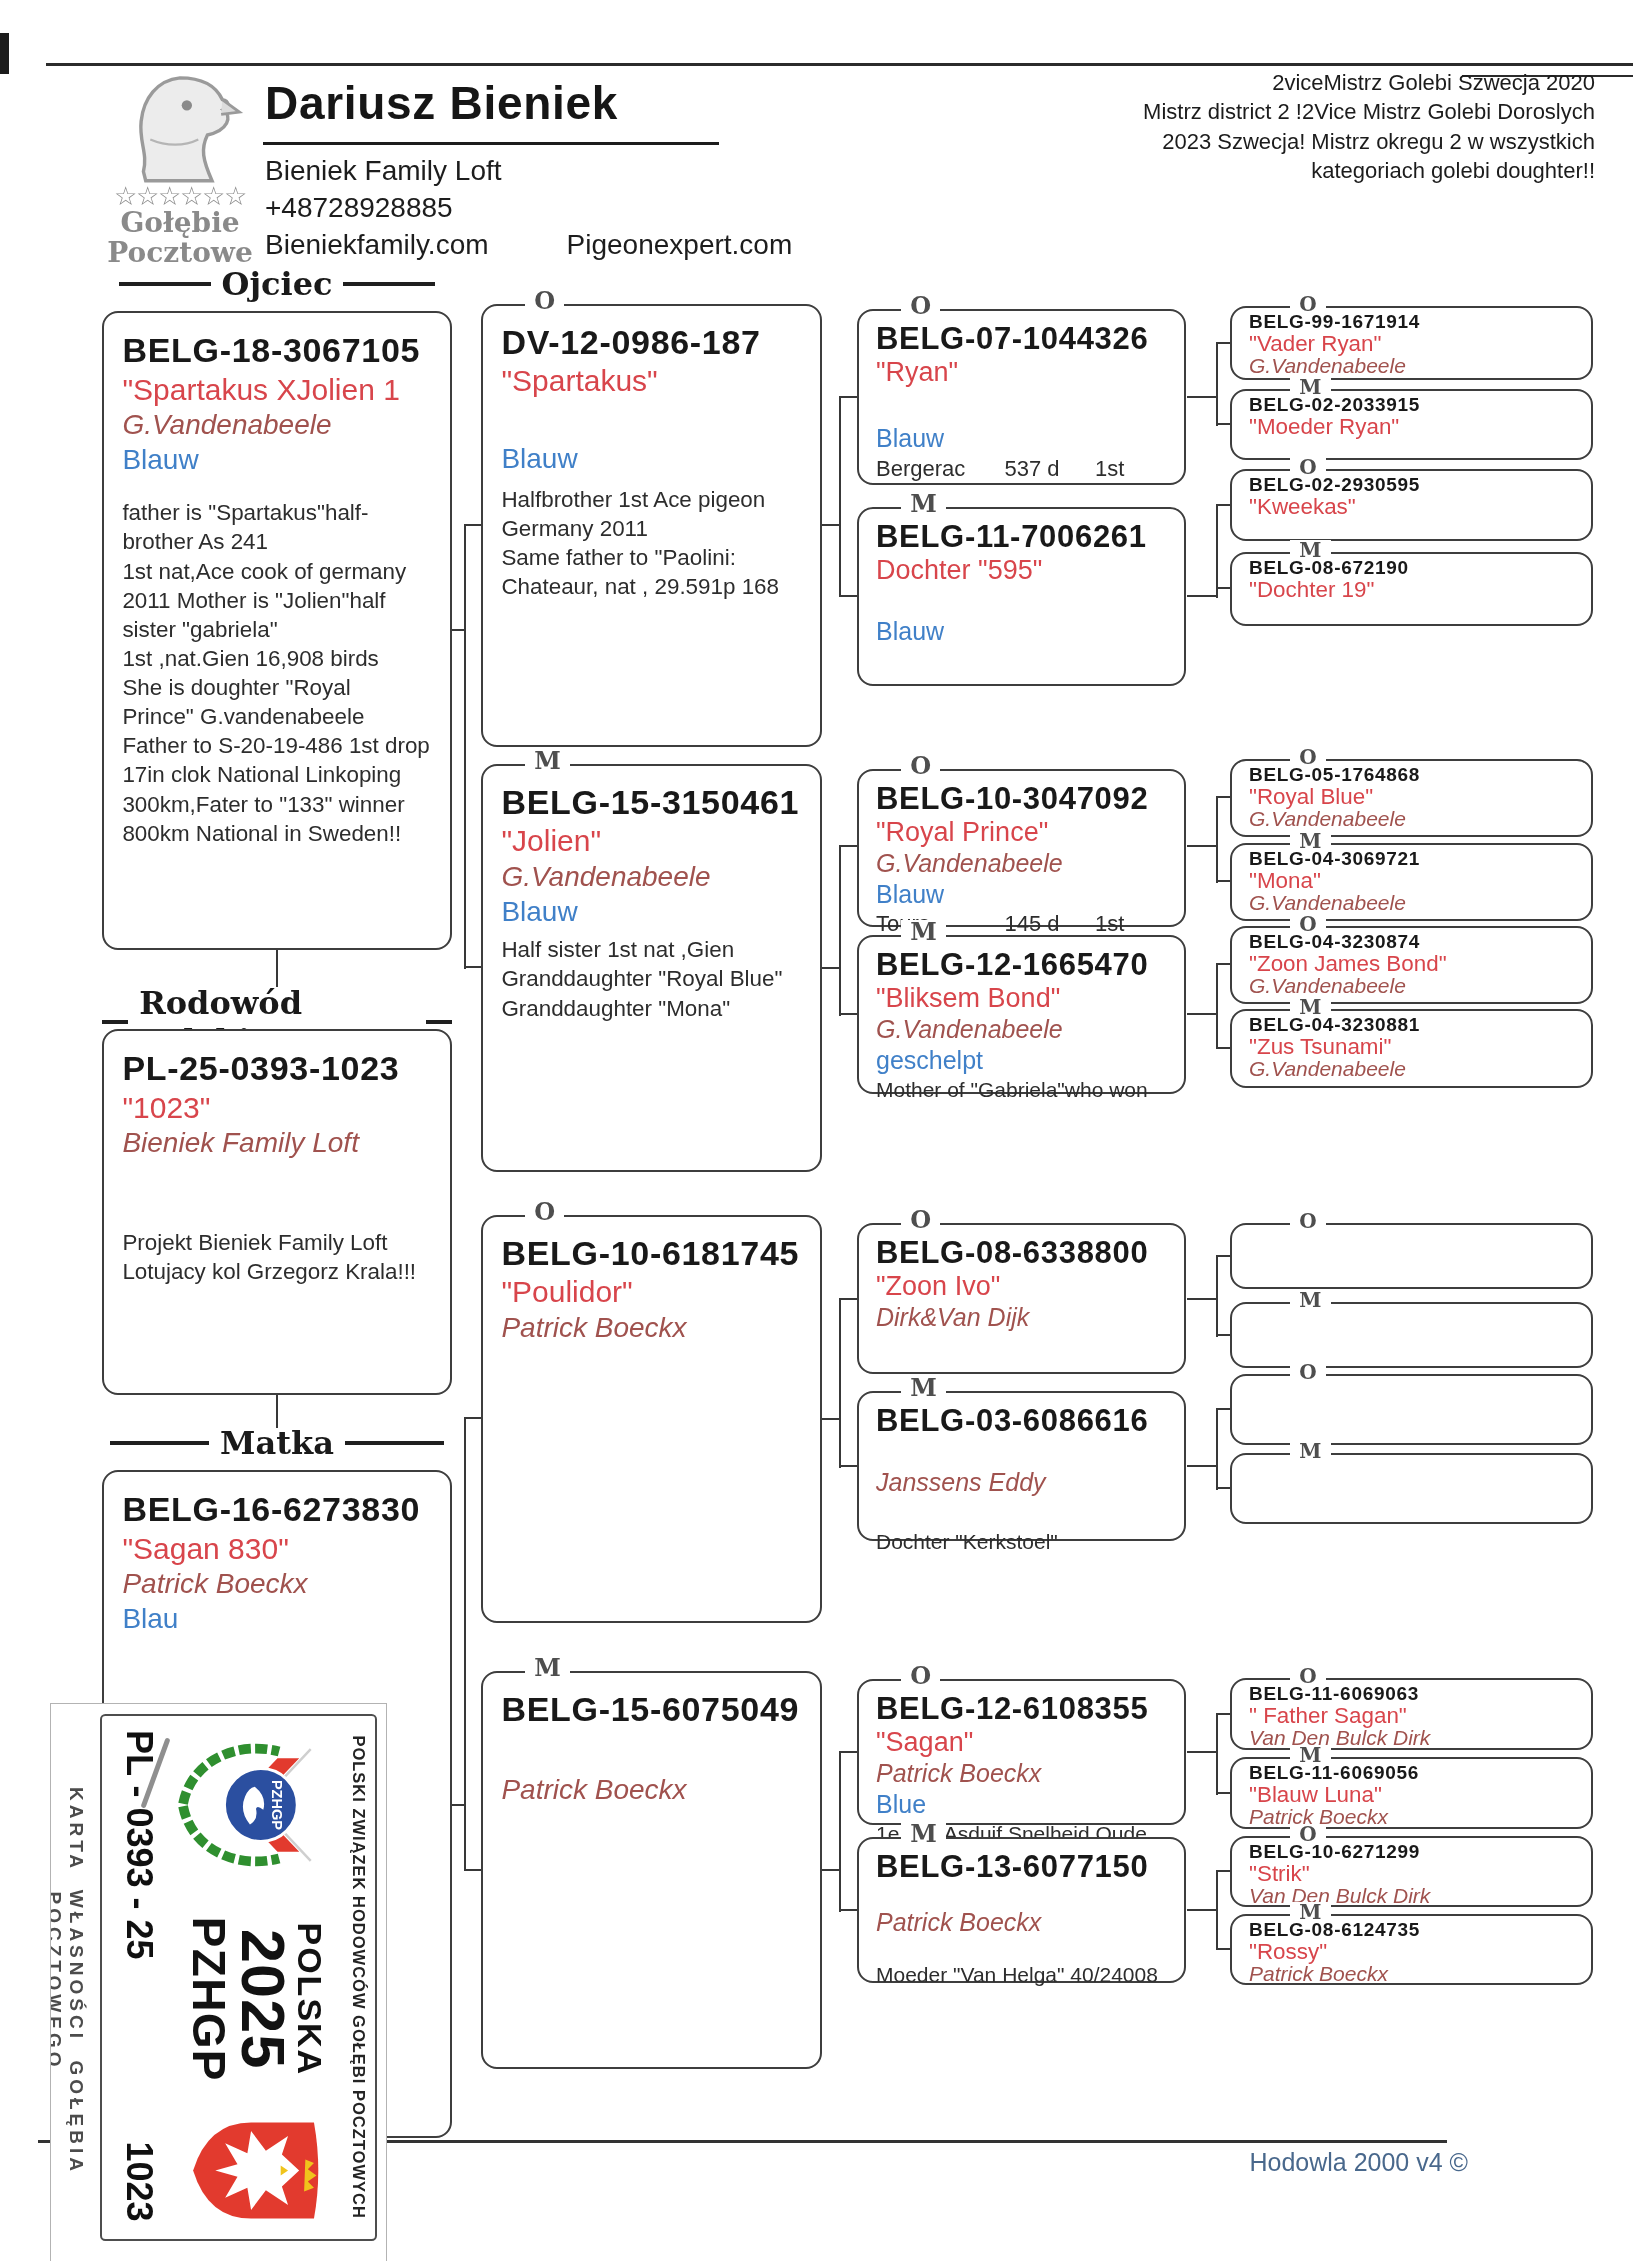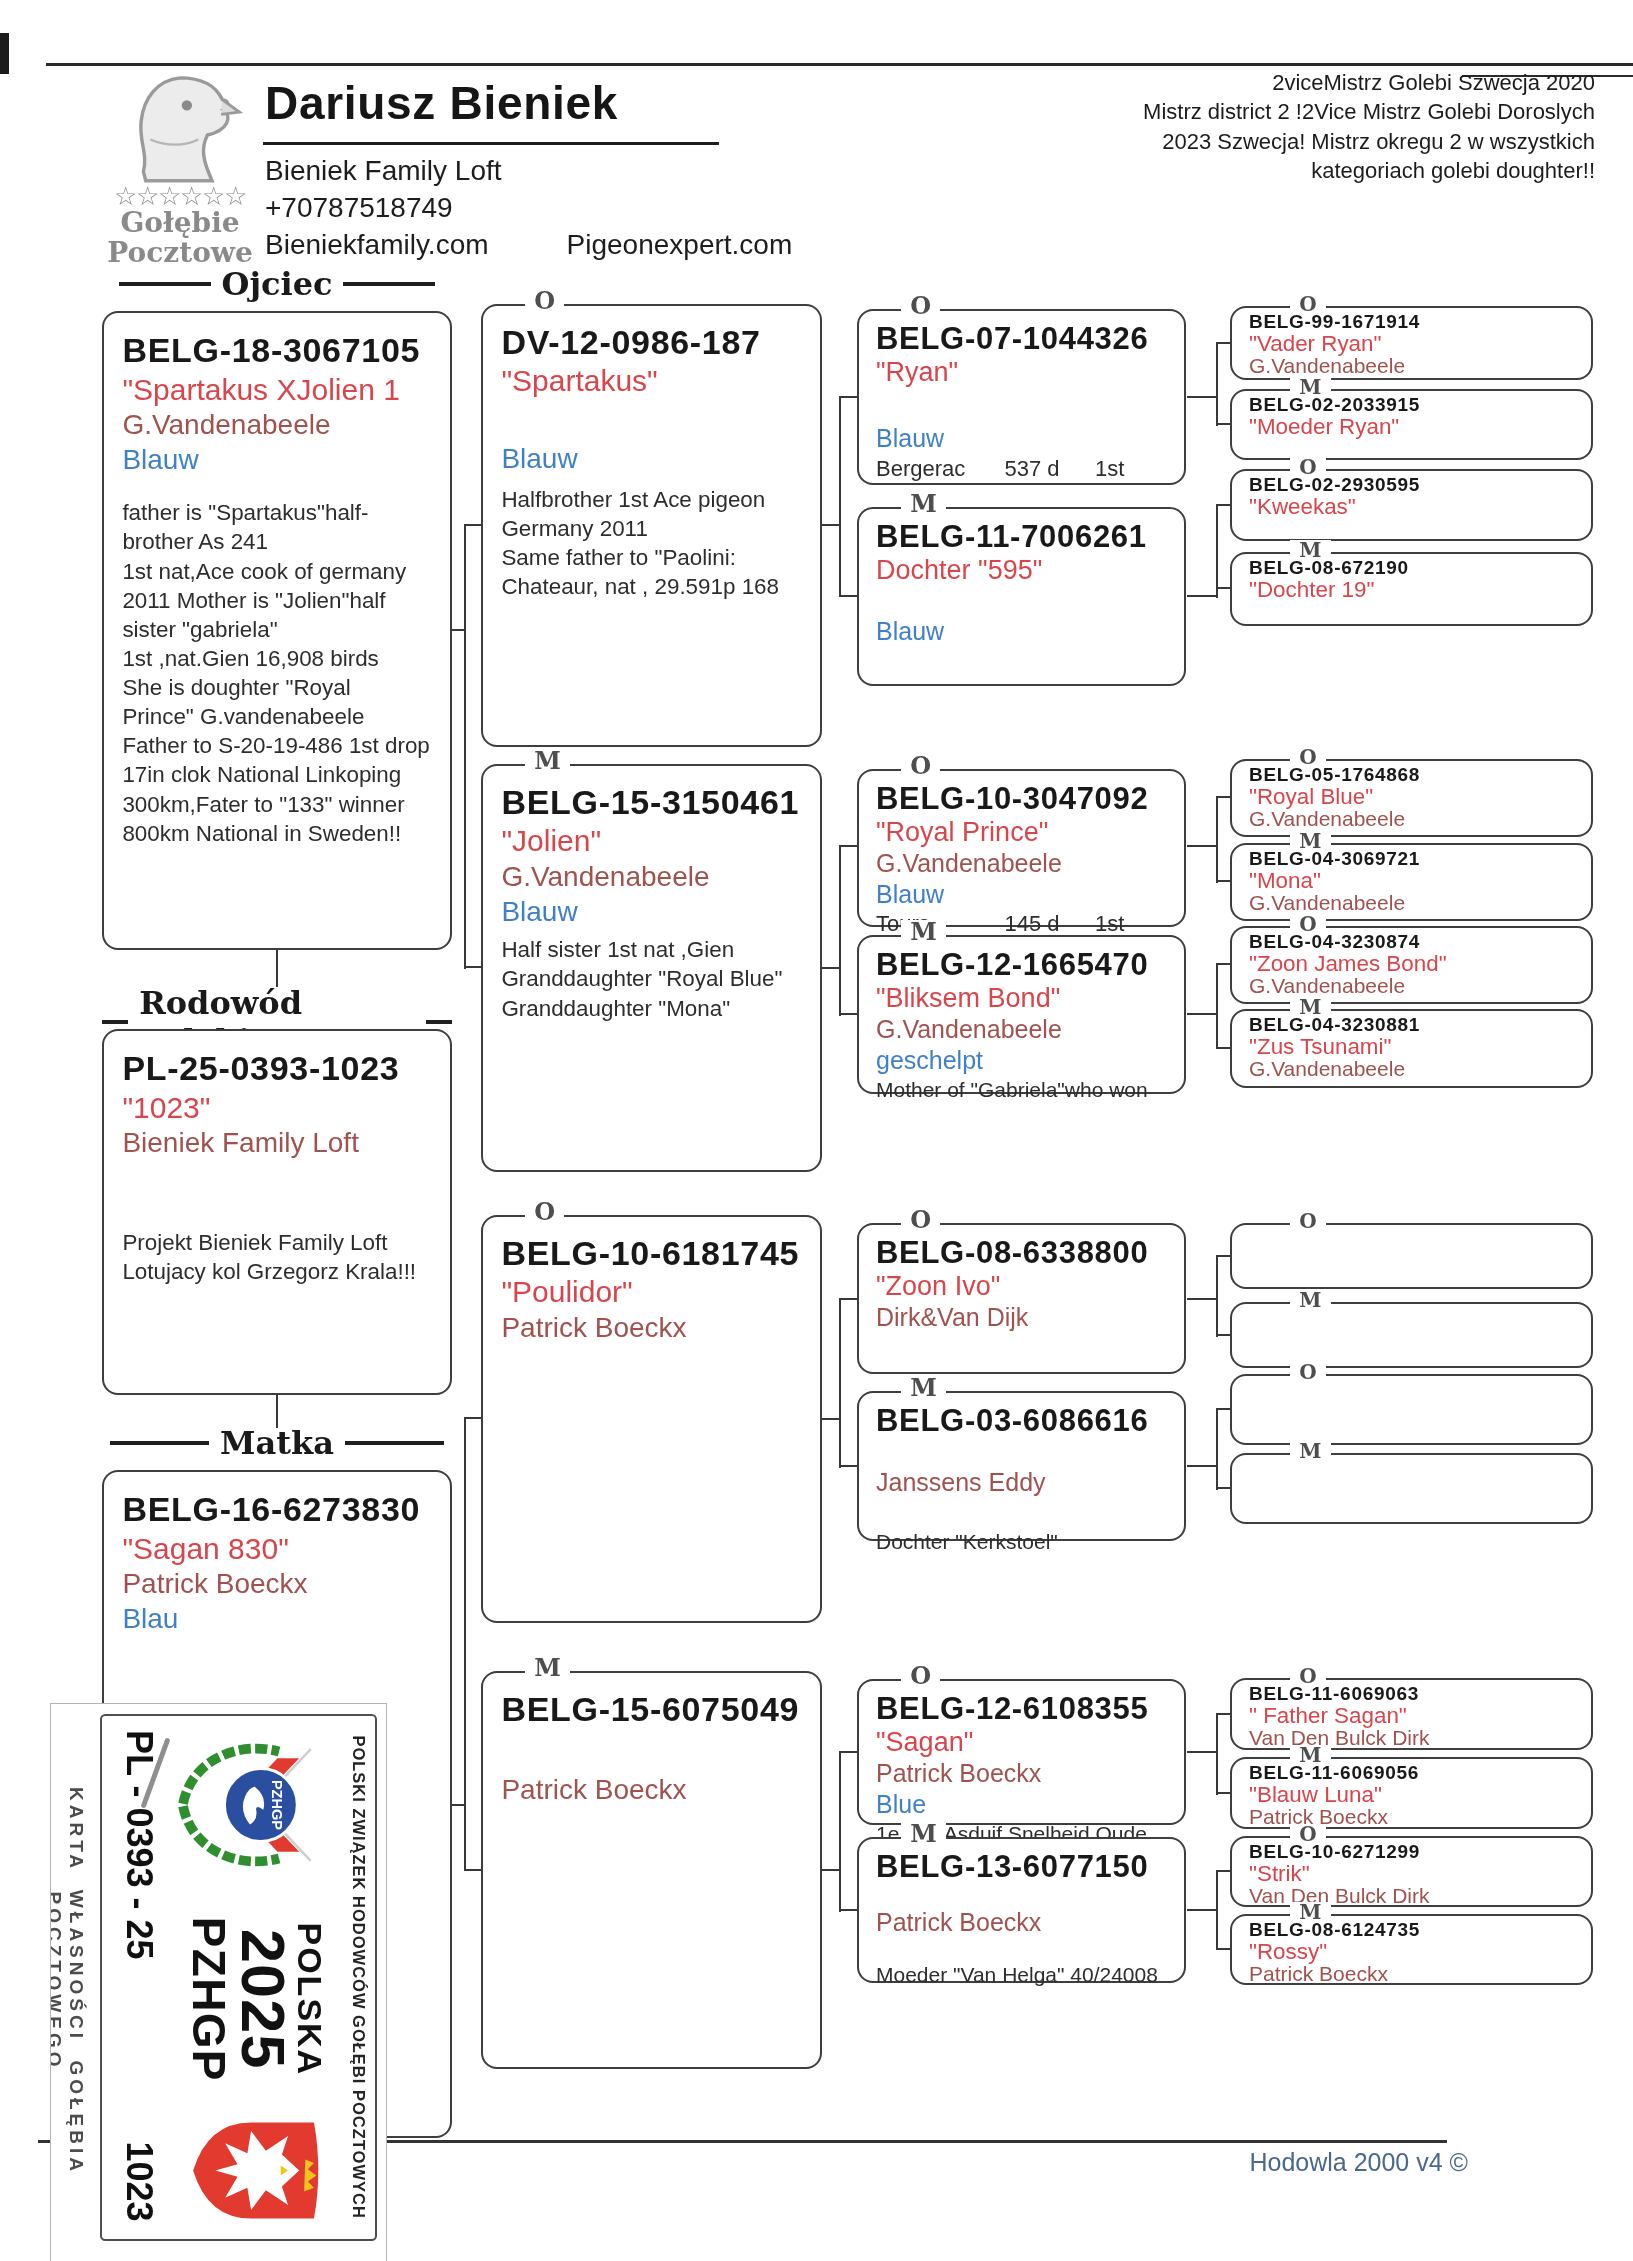--- a/index.html
+++ b/index.html
@@ -25,21 +25,21 @@
   .sec .dash{height:3.3px;background:#1f1f1f;}
   
   .box{position:absolute;background:#fff;border:2px solid #3e3e3e;border-radius:16px;box-sizing:border-box;}
   .box .om{position:absolute;top:-17px;left:42px;background:#fff;padding:0 9.2px;
            font-family:"DejaVu Serif",serif;font-weight:bold;font-size:24px;color:#4e4e4e;line-height:1;}
   .g4 .om{top:-14px;left:58px;font-size:20px;}
   .g1{padding:16px 17px 0 18.4px;} .g2{padding:14.5px 17px 0 18.4px;}
   .g3{padding:9.2px 16px 0 17px;} .g4{padding:4px 14.5px 0 17px;}
   .r-ring{font-weight:bold;color:#191919;letter-spacing:0.7px;}
   .r-name{color:#d8454b;}
-  .r-owner{color:#a0524e;}
+  .r-owner{color:#a0524e;font-style:italic;}
   .r-color{color:#4080c8;}
   .r-desc{color:#2d2d2d;white-space:pre-line;}
   .r-race{display:flex;color:#2d2d2d;}
   .r-race .p1{width:44%;} .r-race .p2{width:31%;} .r-race .p3{width:25%;}
   .g1 .r-ring,.g2 .r-ring{font-size:34px;line-height:1.25;}
   .g1 .r-name,.g2 .r-name{font-size:30px;line-height:1.22;}
   .g1 .r-owner,.g2 .r-owner{font-size:28px;line-height:1.22;}
   .g1 .r-color,.g2 .r-color{font-size:28px;line-height:1.25;}
   .g1 .r-desc,.g2 .r-desc{font-size:22.4px;line-height:1.3;margin-top:6.6px;}
   .g3 .r-ring{font-size:31px;line-height:1.2;}
@@ -91,21 +91,21 @@
       <path d="M34 60 C48 66 64 66 76 60" fill="none" stroke="#b5b5b5" stroke-width="2"></path>
     </svg>
     <div class="stars">☆☆☆☆☆☆</div>
     <div class="cap">Gołębie</div>
     <div class="cap">Pocztowe</div>
   </div>
 
   <div class="abs" id="main-title">Dariusz Bieniek</div>
   <div class="abs" id="title-rule"></div>
   <div class="abs hline" style="top:155px;">Bieniek Family Loft</div>
-  <div class="abs hline" style="top:192px;">+70787518749</div>
+  <div class="abs hline" style="top:192px;">+48728928885</div>
   <div class="abs hline" id="websites" style="top:229px;">
     <span>Bieniekfamily.com</span><span>Pigeonexpert.com</span>
   </div>
 
   <div class="abs" id="achv">
     <div>2viceMistrz Golebi Szwecja 2020</div>
     <div>Mistrz district 2 !2Vice Mistrz Golebi Doroslych</div>
     <div>2023 Szwecja! Mistrz okregu 2 w wszystkich</div>
     <div>kategoriach golebi doughter!!</div>
   </div>

